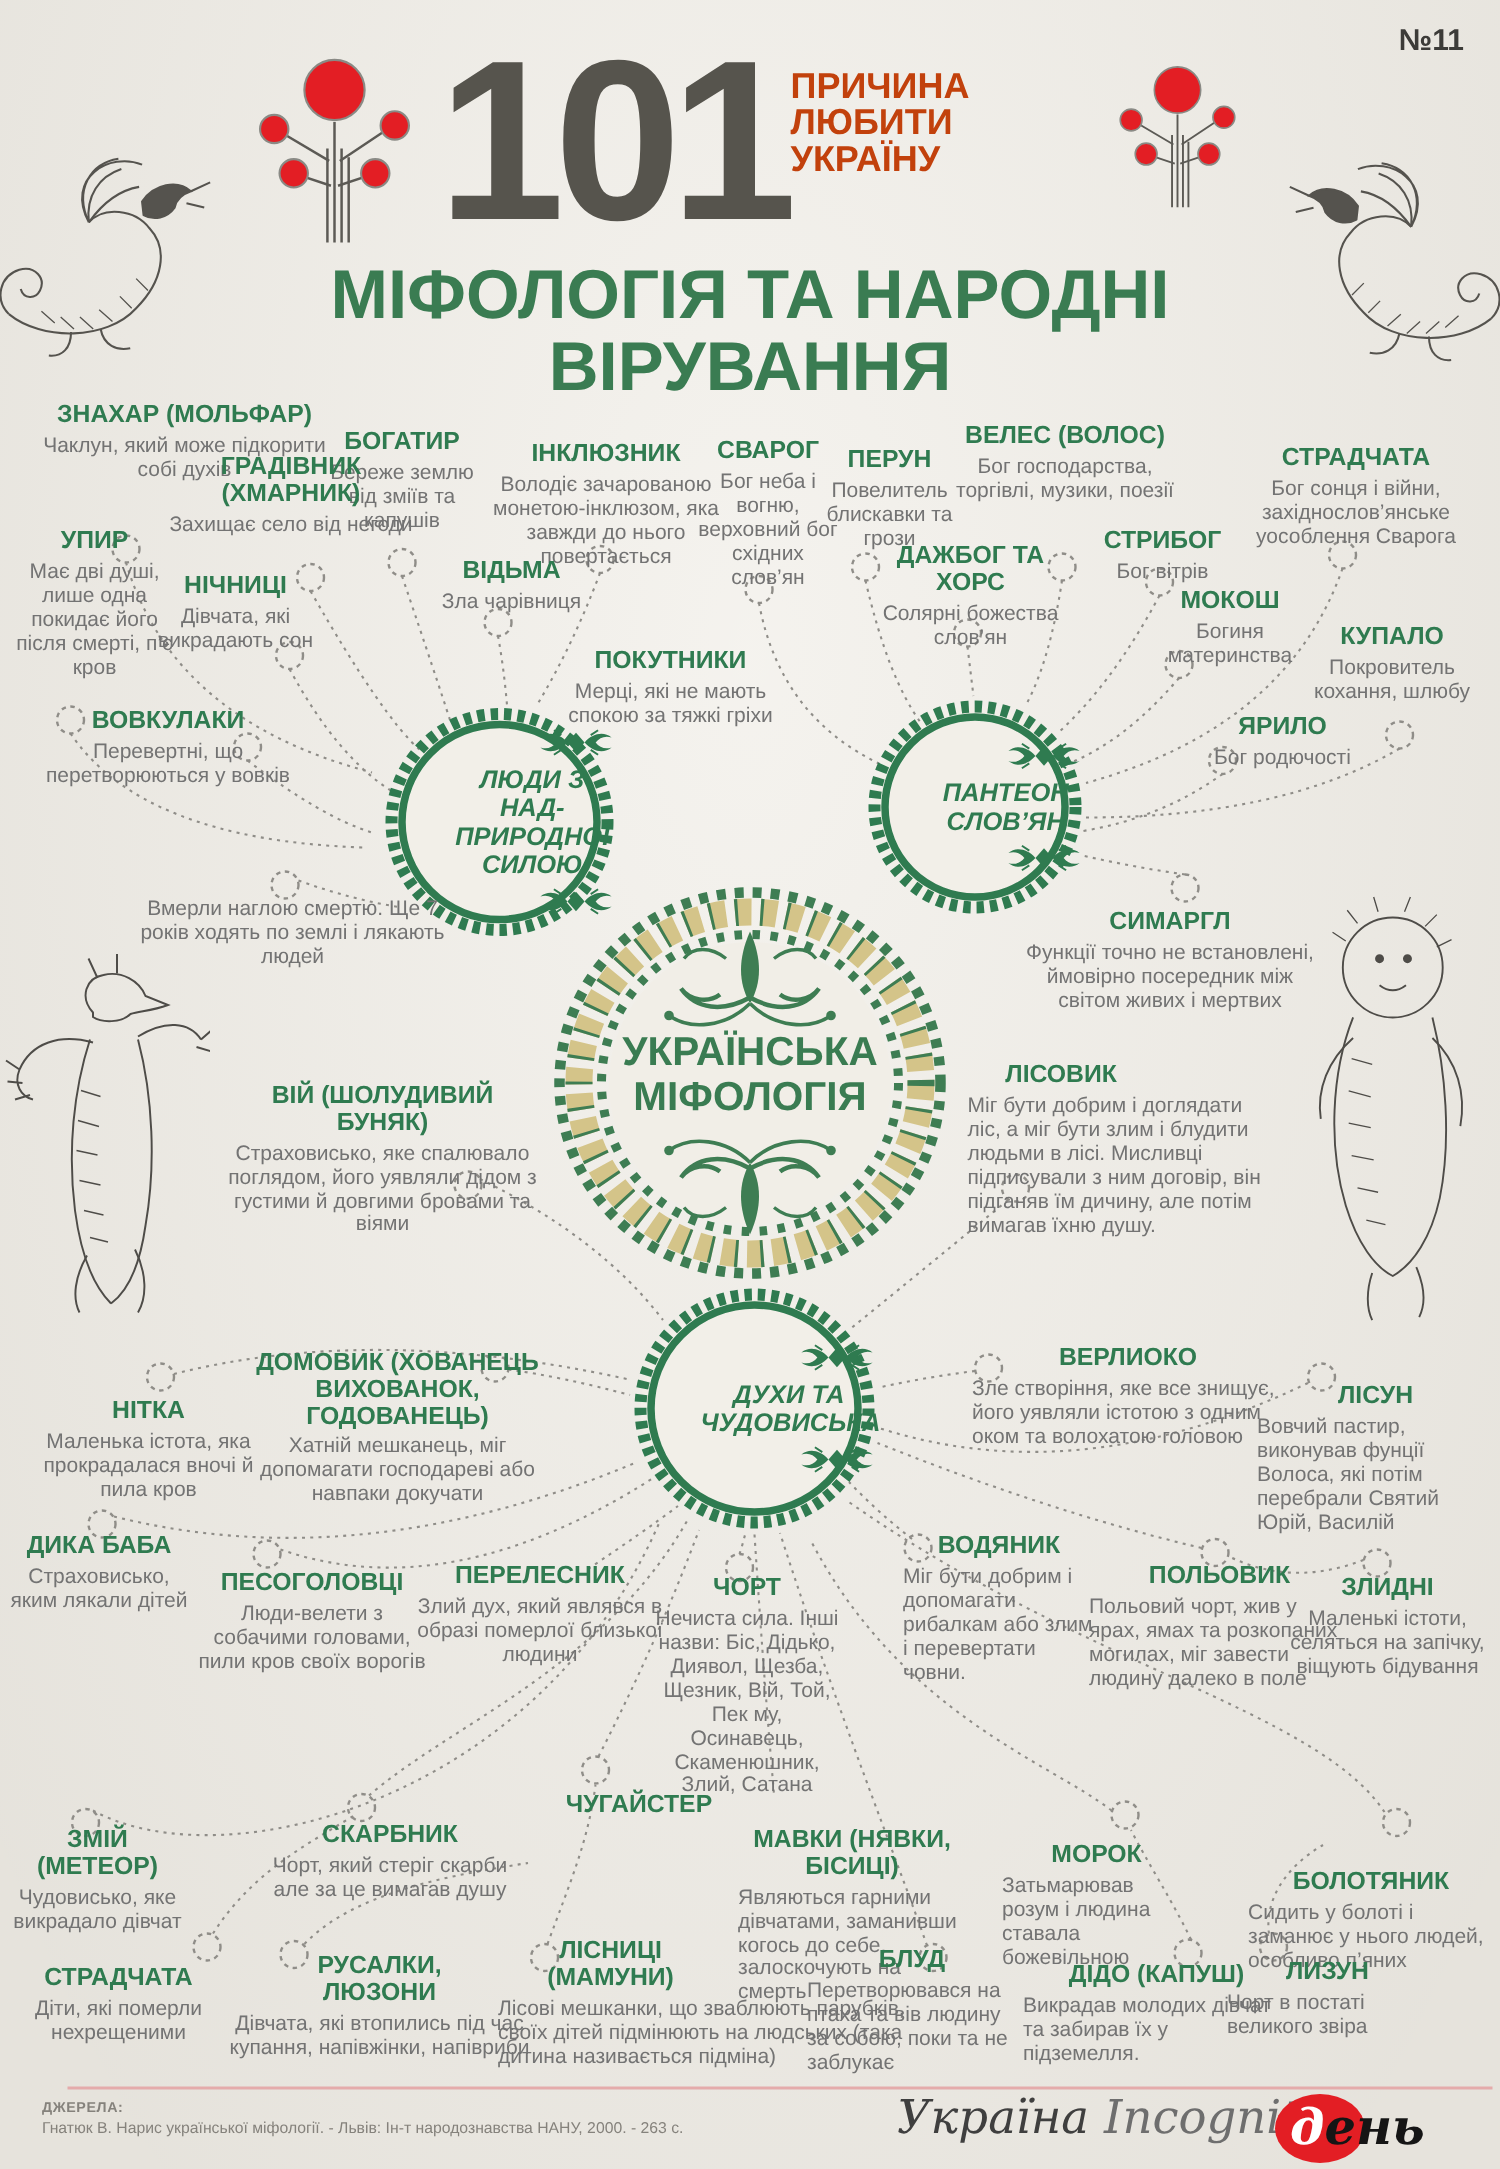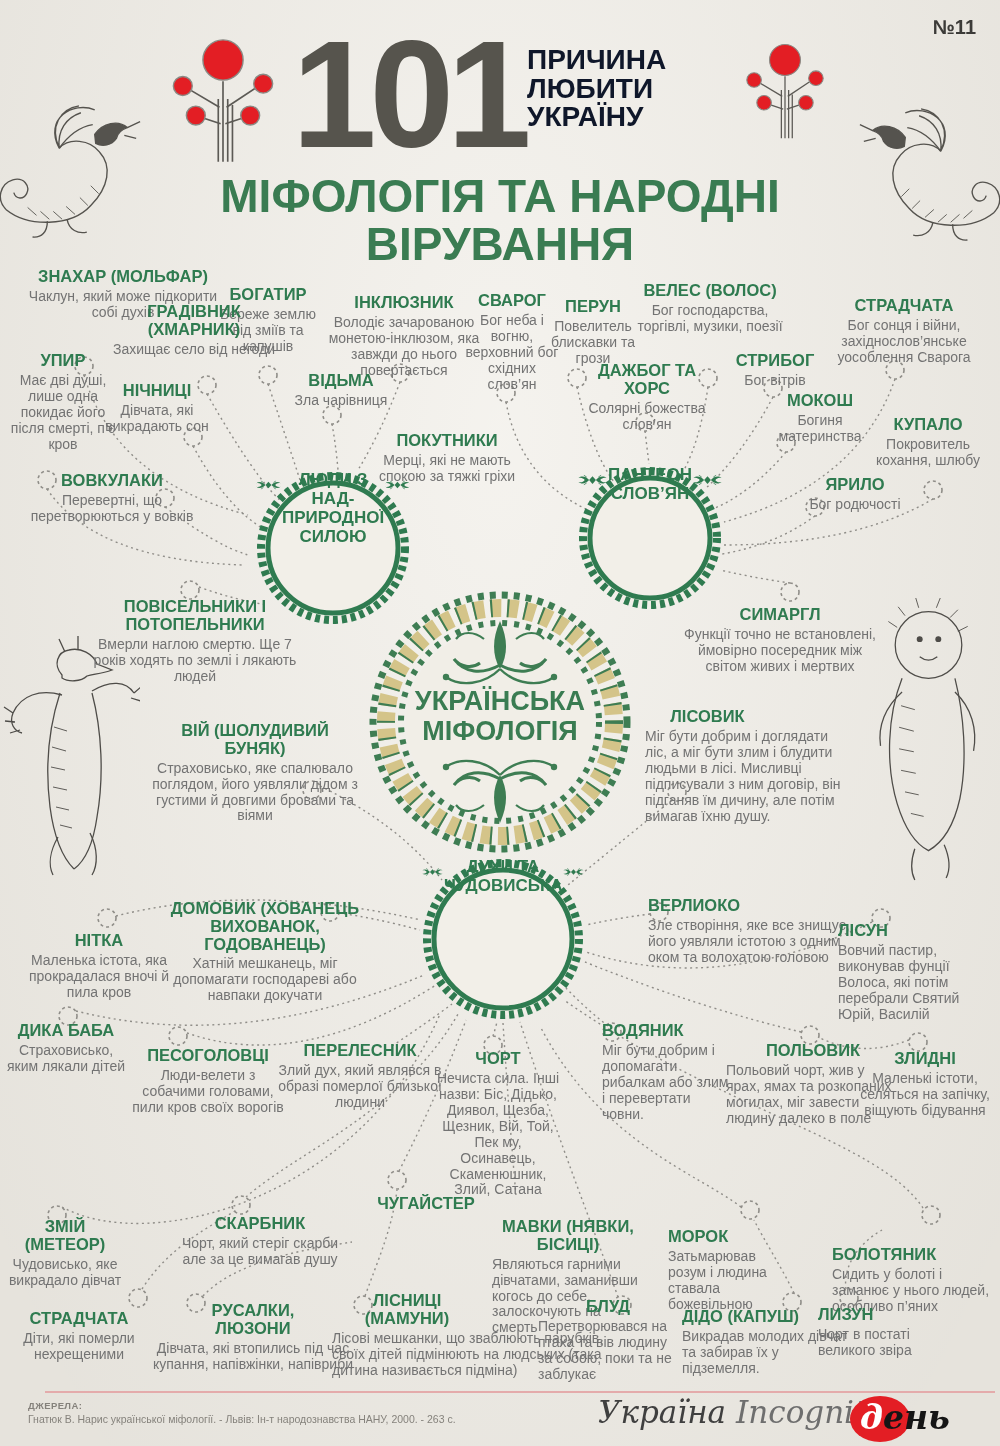--- a/index.html
+++ b/index.html
@@ -4,33 +4,33 @@
 <style>
   html,body{margin:0;padding:0;background:#d8d5cd;}
   #poster{position:relative;width:1000px;height:1446px;margin:0 auto;background:#efece5;
           font-family:"Liberation Sans",sans-serif;overflow:hidden;}
   #poster::after{content:"";position:absolute;inset:0;pointer-events:none;
           background:radial-gradient(ellipse at 50% 30%, rgba(255,255,255,.35), rgba(0,0,0,.04) 90%);}
   
   .issue{position:absolute;right:24px;top:16px;font-size:20px;font-weight:bold;color:#3c3b38;z-index:3;}
   .bignum{position:absolute;left:292px;top:18px;font-size:152px;line-height:1;font-weight:bold;
           color:#56544d;letter-spacing:-7px;z-index:3;}
-  .tagline{position:absolute;left:527px;top:46px;width:200px;font-size:28px;line-height:1.02;
-          font-weight:bold;color:#0f172a;z-index:3;}
+  .tagline{position:absolute;left:527px;top:46px;width:200px;font-size:24px;line-height:1.02;
+          font-weight:bold;color:#c2410c;z-index:3;}
   .maintitle{position:absolute;left:150px;top:172px;width:700px;text-align:center;font-size:46px;
           line-height:1.05;font-weight:bold;color:#3a7c52;z-index:3;}
   
   .entry{position:absolute;z-index:4;}
   .e-title{font-size:16.5px;line-height:1.08;font-weight:bold;color:#2f7b50;margin-bottom:3px;}
   .e-desc{font-size:14px;line-height:1.14;color:#737373;}
   .ta-c{text-align:center;} .ta-l{text-align:left;}
-  .ta-l .e-title{text-align:left;}
+  .ta-l .e-title{text-align:center;}
   .t-c .e-title{text-align:center;}
   
-  .hub{position:absolute;z-index:3;display:flex;flex-direction:row;align-items:flex-start;justify-content:center;}
+  .hub{position:absolute;z-index:3;display:flex;flex-direction:column;align-items:flex-end;justify-content:center;font-style:italic;}
   .hub svg.ring{position:absolute;inset:0;}
   .hub-label{position:relative;text-align:center;font-size:17px;line-height:1.12;font-weight:bold;
              color:#2f7b50;width:72%;z-index:2;}
   .orn{position:relative;z-index:2;color:#2f7b50;margin:6px 0;}
   
   #medallion{position:absolute;left:367px;top:589px;width:266px;height:266px;z-index:3;}
   #medallion .med-label{position:absolute;left:13%;top:37%;width:74%;text-align:center;
       font-size:27px;line-height:1.1;font-weight:bold;color:#3a7c52;z-index:2;}
   
   #connectors{position:absolute;left:0;top:0;z-index:2;}
@@ -374,21 +374,20 @@
     </div>
   <div class="entry ta-c" style="left:806px;top:476px;width:98px">
       <div class="e-title">ЯРИЛО</div>
       <div class="e-desc">Бог родючості</div>
     </div>
   <div class="entry ta-c" style="left:30px;top:472px;width:164px">
       <div class="e-title">ВОВКУЛАКИ</div>
       <div class="e-desc">Перевертні, що перетворюються у вовків</div>
     </div>
   <div class="entry ta-c" style="left:90px;top:598px;width:210px">
-      <div class="e-title">ПОВІСЕЛЬНИКИ І ПОТОПЕЛЬНИКИ</div>
       <div class="e-desc">Вмерли наглою смертю. Ще 7 років ходять по землі і лякають людей</div>
     </div>
   <div class="entry ta-c" style="left:676px;top:606px;width:208px">
       <div class="e-title">СИМАРГЛ</div>
       <div class="e-desc">Функції точно не встановлені, ймовірно посередник між світом живих і мертвих</div>
     </div>
   <div class="entry ta-c" style="left:150px;top:722px;width:210px">
       <div class="e-title">ВІЙ (ШОЛУДИВИЙ БУНЯК)</div>
       <div class="e-desc">Страховисько, яке спалювало поглядом, його уявляли дідом з густими й довгими бровами та віями</div>
     </div>

